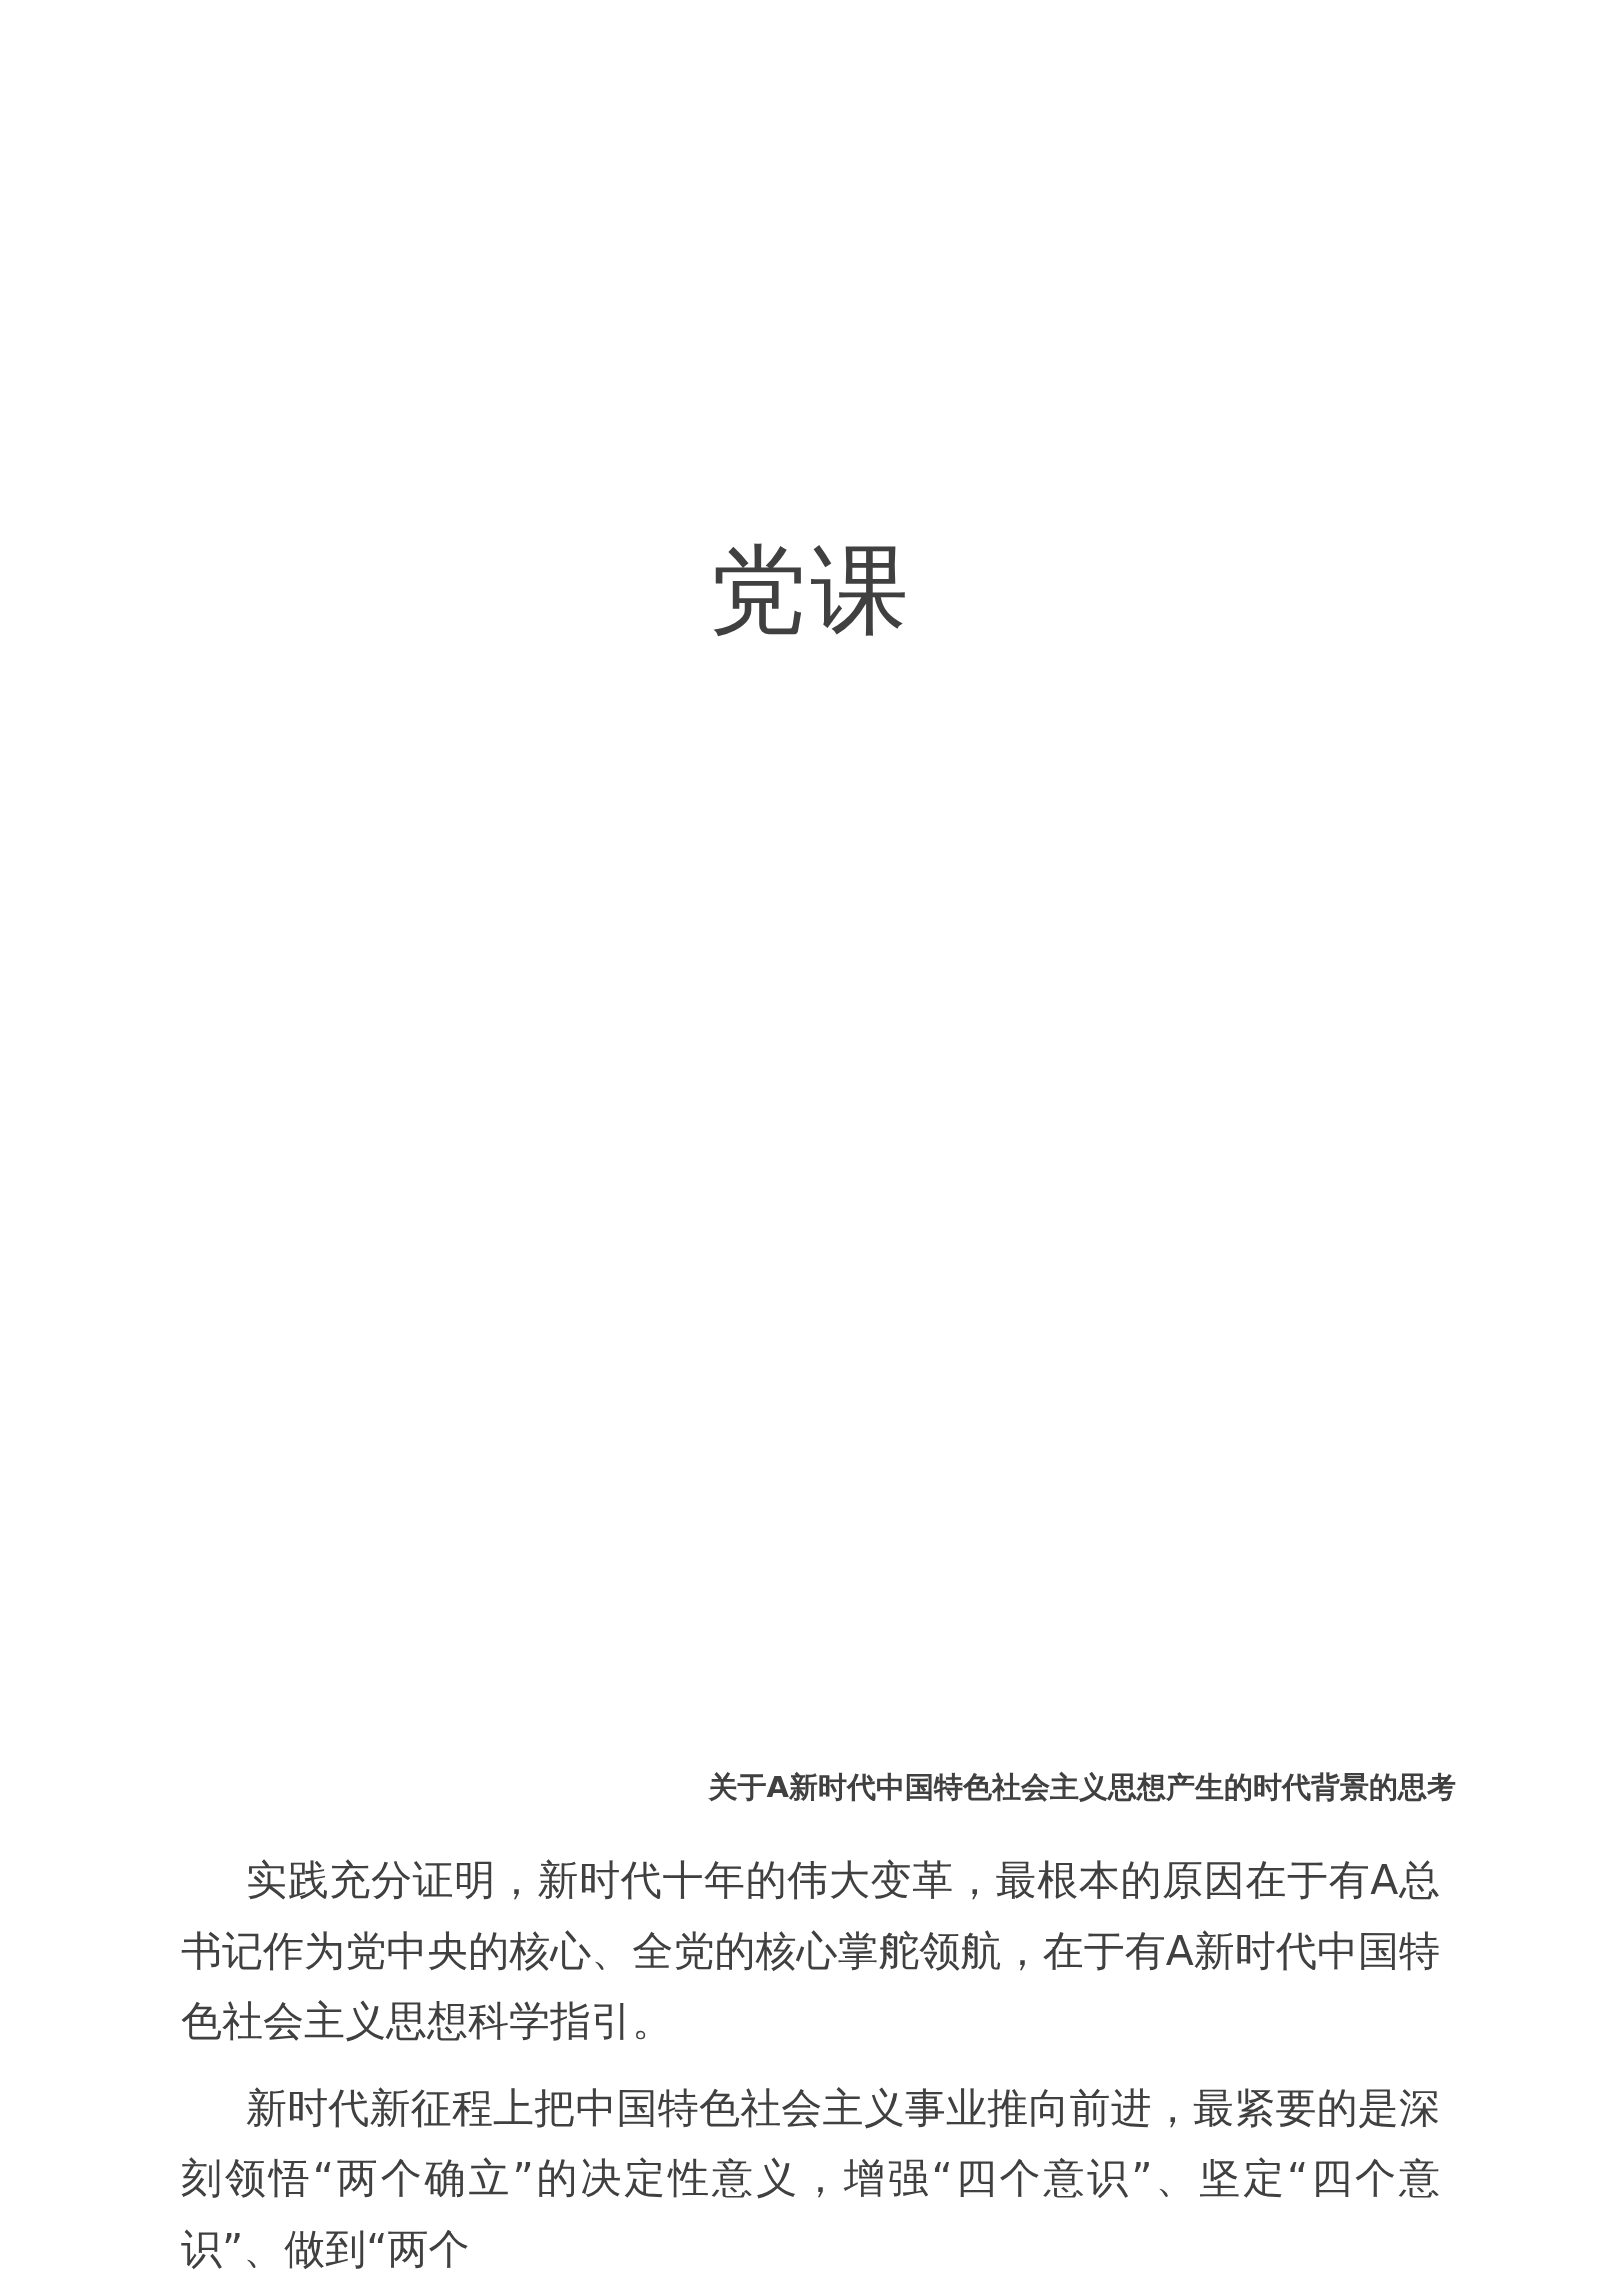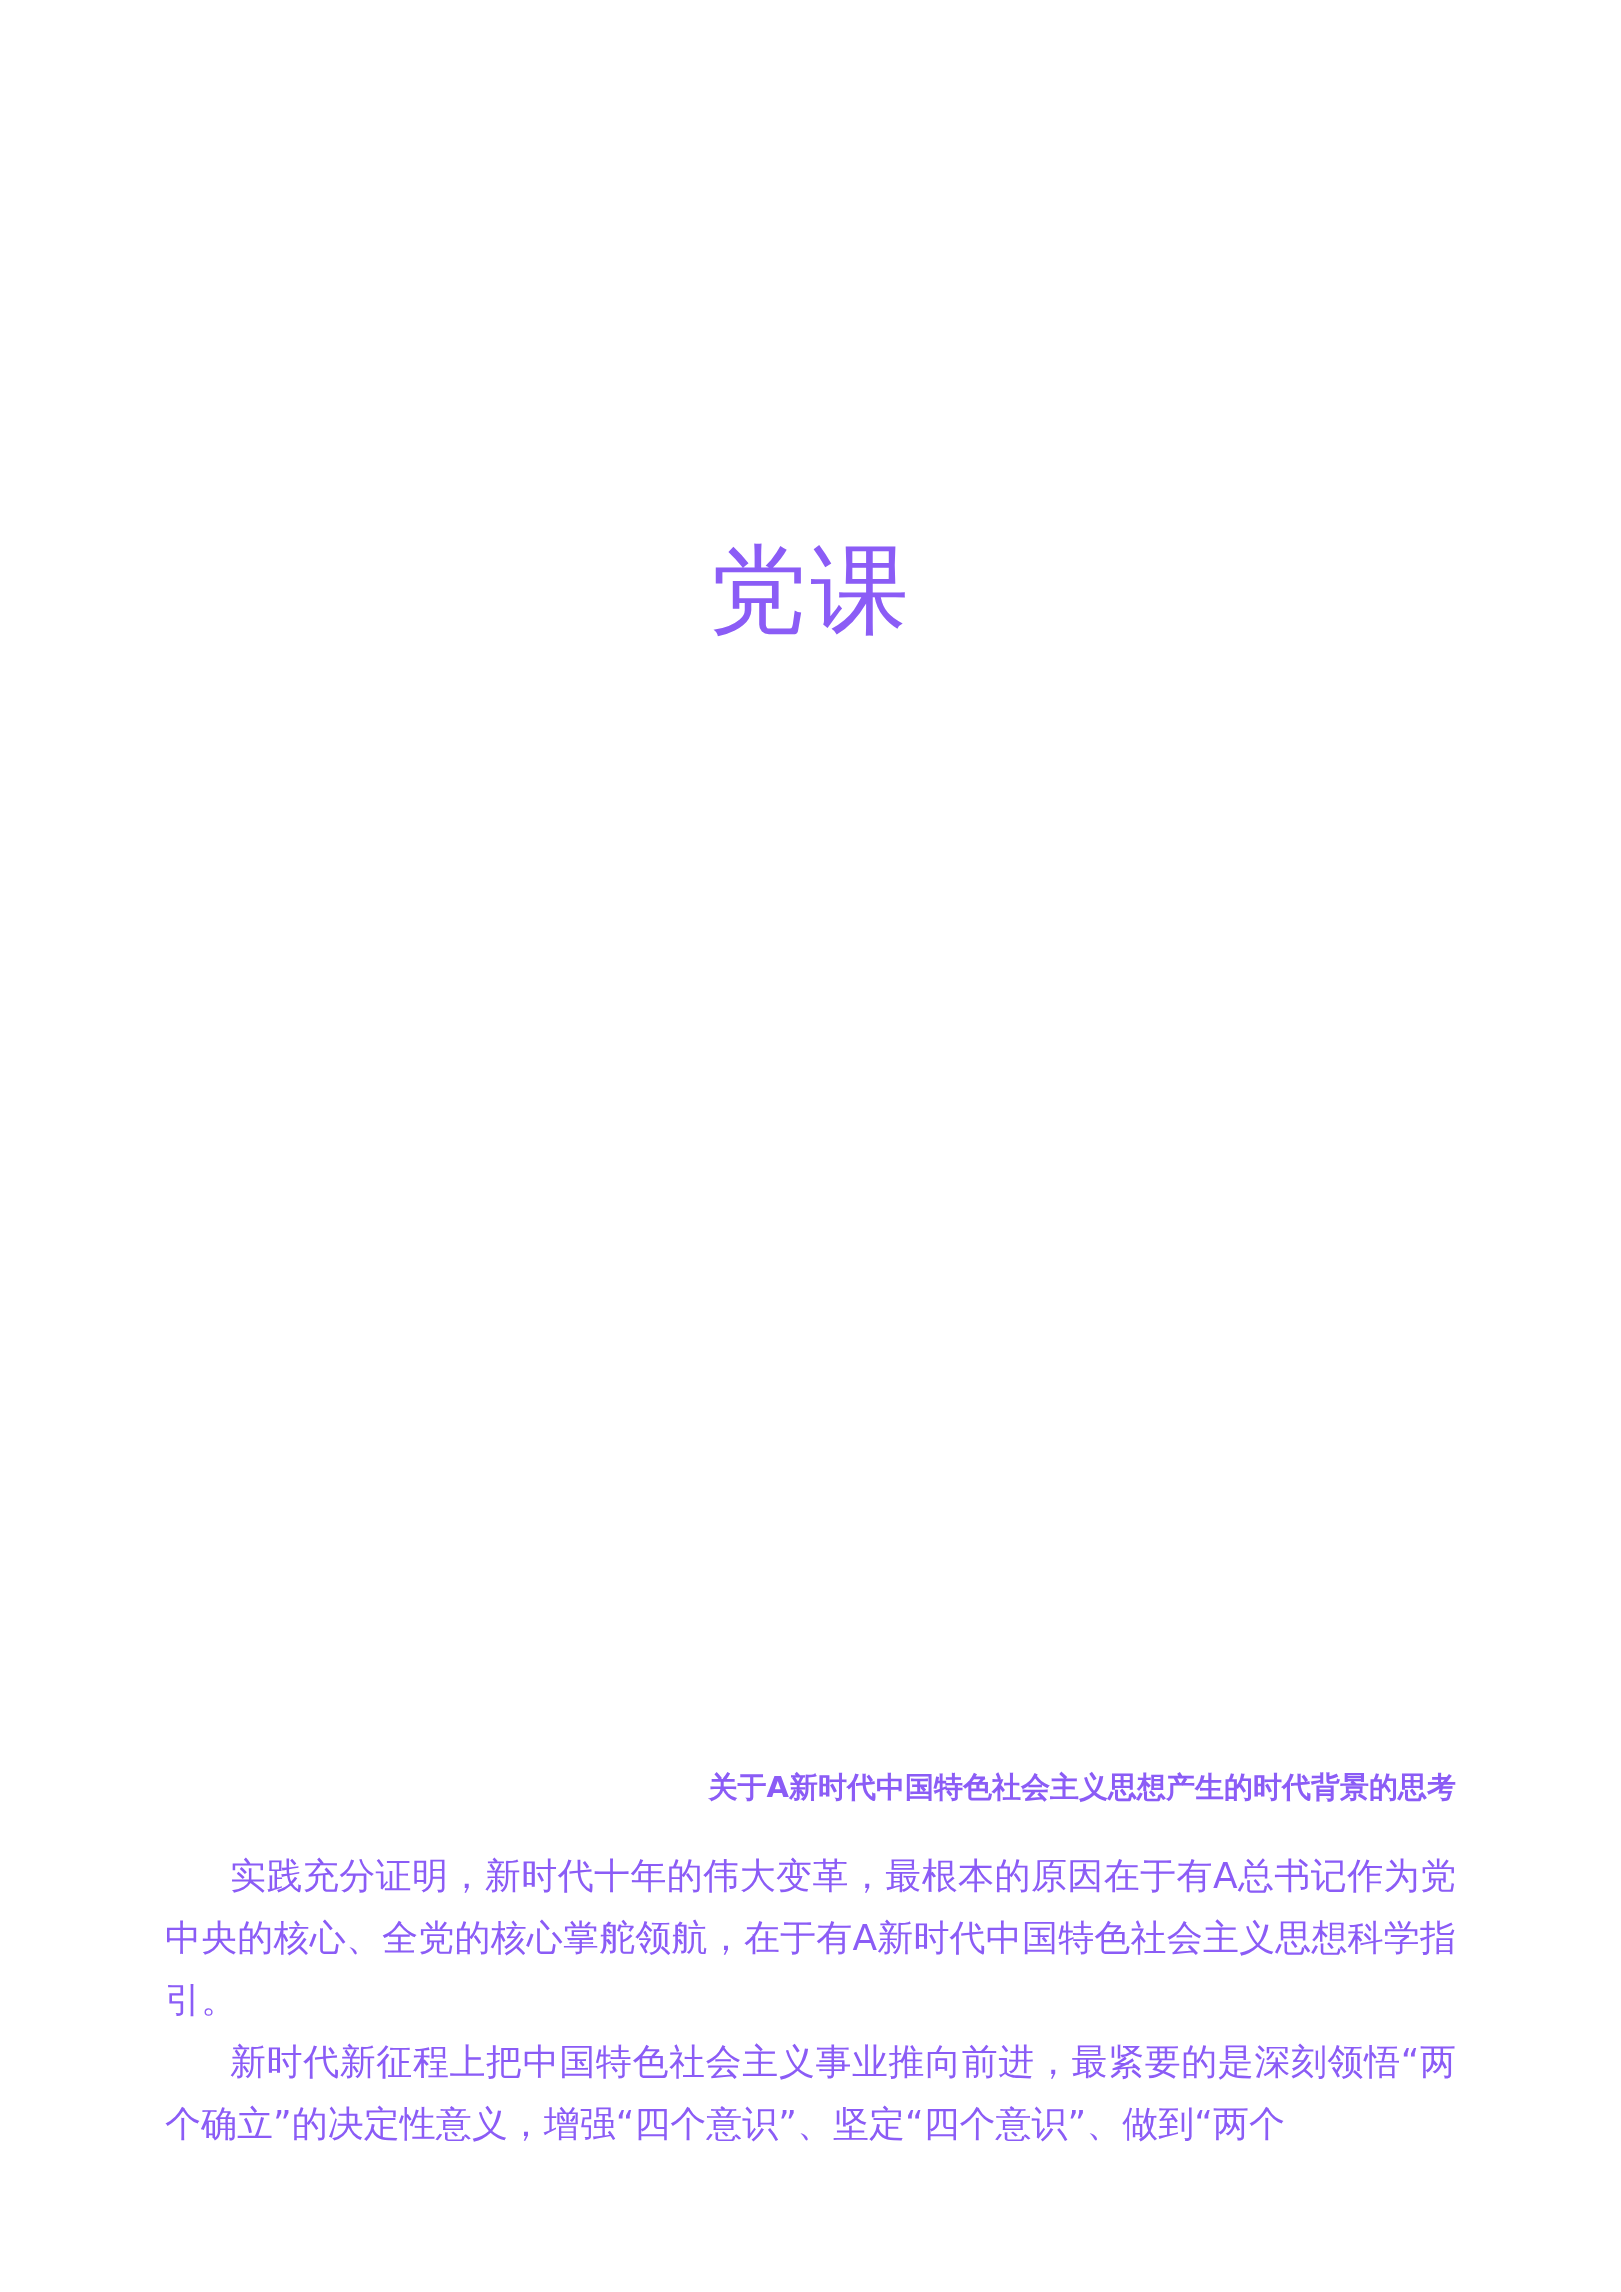--- a/index.html
+++ b/index.html
@@ -7,21 +7,21 @@
     padding: 0;
     background: #ffffff;
   }
   .page {
     position: relative;
     width: 1621px;
     height: 2293px;
     background: #ffffff;
     overflow: hidden;
     font-family: "Liberation Sans", "DejaVu Sans", sans-serif;
-    color: #8b5cf6;
+    color: #404040;
   }
   .doc-title {
     position: absolute;
     top: 529px;
     left: 0;
     width: 100%;
     text-align: center;
     font-size: 98px;
     line-height: 1.25;
     letter-spacing: 3.9px;
@@ -36,23 +36,23 @@
   }
   .section-heading {
     text-align: right;
     font-size: 29px;
     font-weight: bold;
     line-height: 1.6;
     margin: 0 0 35px 0;
     font-family: "DejaVu Sans", sans-serif;
   }
   .para {
-    font-size: 36px;
+    font-size: 41px;
     line-height: 1.72;
-    margin: 0;
+    margin: 16px;
     text-align: justify;
     text-justify: inter-ideograph;
     text-indent: 65px;
     font-family: "DejaVu Sans", sans-serif;
   }
 </style>
 </head>
 <body>
 
 <div class="page">

